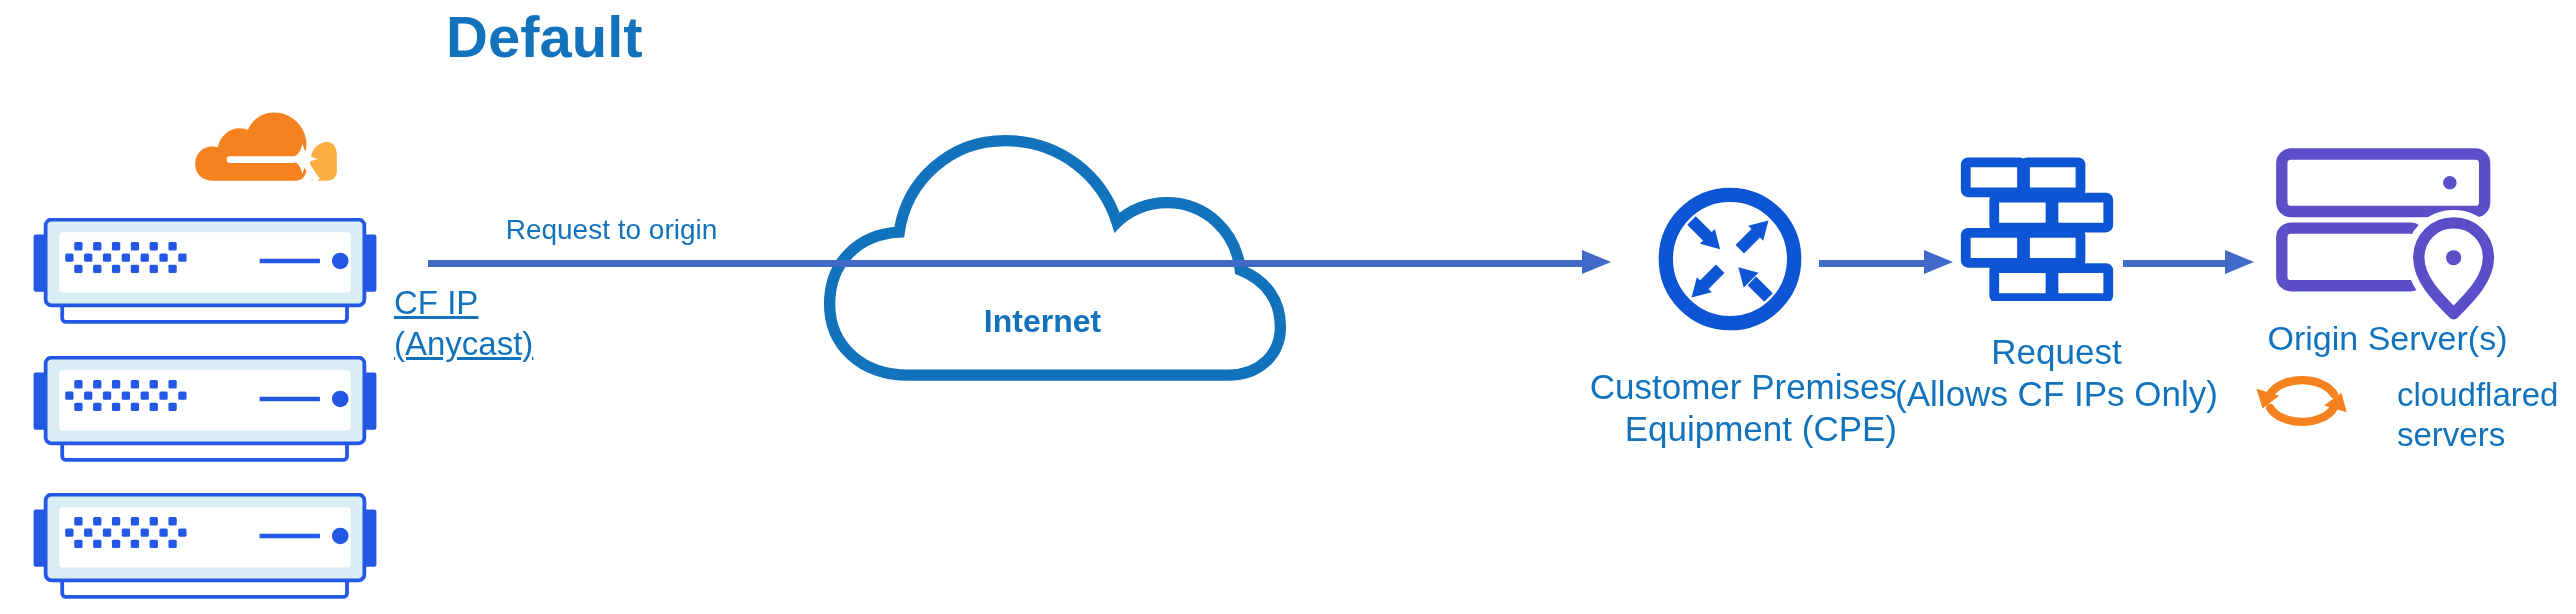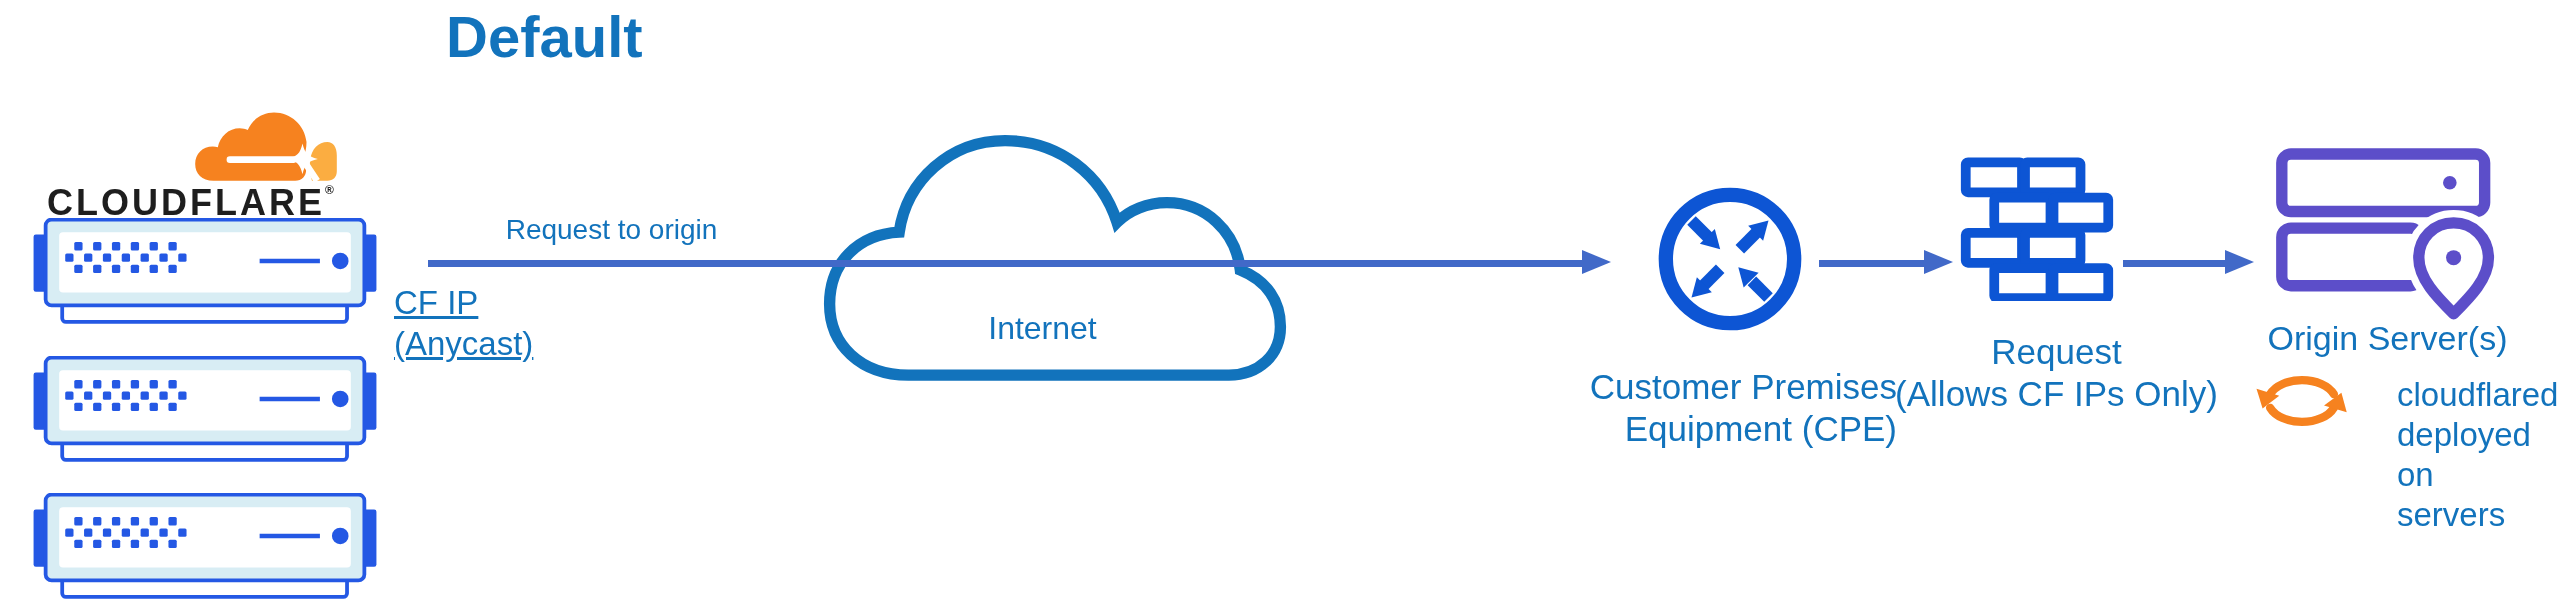--- a/index.html
+++ b/index.html
@@ -36,21 +36,21 @@
   }
   .line-main{left:428px;top:260px;width:1156px;}
   .head-main{left:1582px;top:250px;}
   .line-2{left:1819px;top:260px;width:106px;}
   .head-2{left:1924px;top:250px;}
   .line-3{left:2123px;top:260px;width:103px;}
   .head-3{left:2225px;top:250px;}
   
   .request-label{left:460px;top:214px;width:303px;text-align:center;font-size:28px;z-index:4;}
   .cfip-label{left:394px;top:282px;font-size:33px;line-height:41px;z-index:4;text-decoration:underline;}
-  .internet-label{left:910px;top:310px;width:265px;text-align:center;font-size:32px;z-index:4;}
+  .internet-label{left:910px;top:303px;width:265px;text-align:center;font-size:32px;z-index:4;font-weight:bold;}
   .cpe-label{left:1556px;top:366px;width:341px;text-align:right;font-size:35px;line-height:42px;}
   .fw-label{left:1888px;top:331px;width:337px;text-align:center;font-size:35px;line-height:42px;}
   .origin-label{left:2236px;top:319px;width:303px;text-align:center;font-size:34px;}
   .origin-note{left:2355px;top:375px;font-size:33px;line-height:40px;margin-left:42px;}
   
   .cloud-icon{left:816px;top:101px;width:475px;height:288px;z-index:1;}
   .cloud-path{fill:#fff;stroke:var(--label-blue);stroke-width:15;}
   .cpe-icon{left:1653px;top:182px;width:154px;height:154px;}
   .cpe-ring{fill:#fff;stroke:var(--icon-blue);stroke-width:19;}
   .cpe-arrow{stroke:var(--icon-blue);stroke-width:16;}
@@ -74,21 +74,20 @@
 
   <div class="abs title">Default</div>
 
   <svg class="abs logo-cloud" viewBox="0 0 200 100" aria-hidden="true">
     <path class="cf-dark" d="M 28,97 C 12,97 3,87 3,74 C 3,60 13,50 27,50 C 29.5,50 32,50.3 34,51 C 37,36 49,25 64,25 C 68,25 72,26 75,27.5 C 81,13 95,3.5 111,3.5 C 134,3.5 153,21 155.5,44 C 155.5,52 154,59 151,65 C 153.5,70 155,76 155,82 C 155,91 149,97 140,97 Z"></path>
     <path class="cf-light" d="M 163,97 C 160,89 159,78 160.5,69 C 162.5,53 172,44 184,44 C 192,44 197,51 197,62 L 197,84 C 197,92 192,97 184,97 Z"></path>
     <rect x="46" y="63.5" width="96" height="9" rx="4.5" fill="#fff"></rect>
     <path fill="#fff" d="M 150,46 C 153.4,60 157,63.6 171,67 C 157,70.4 153.4,74 150,88 C 146.6,74 143,70.4 129,67 C 143,63.6 146.6,60 150,46 Z"></path>
     <path d="M 150,67 L 170,97" stroke="#fff" stroke-width="9" fill="none"></path>
   </svg>
-  <div class="abs wordmark"><span>CLOUDFLARE</span><sup>®</sup></div>
 
   <svg class="abs server server-1" viewBox="0 0 455 142" aria-hidden="true">
     <rect x="0" y="22" width="18" height="76" rx="3" class="sb"></rect>
     <rect x="437" y="22" width="18" height="76" rx="3" class="sb"></rect>
     <rect x="38" y="112" width="378" height="26" rx="5" class="sv-tray"></rect>
     <rect x="16" y="2" width="423" height="114" rx="8" class="sv-body"></rect>
     <rect x="34" y="19" width="387" height="80" rx="5" fill="#fff"></rect>
     <g class="sb">
       <rect x="54" y="32" width="11" height="11" rx="2"></rect>
         <rect x="79" y="32" width="11" height="11" rx="2"></rect>
@@ -234,18 +233,17 @@
   <div class="abs lbl origin-label">Origin Server(s)</div>
 
   <svg class="abs refresh-icon" viewBox="0 0 124 84" aria-hidden="true">
     <path d="M104,33 A45,29 0 0 0 20,33" class="ref-arc"></path>
     <polygon points="10,52 2,26 32,35" class="ref-tip"></polygon>
     <path d="M20,51 A45,29 0 0 0 104,51" class="ref-arc"></path>
     <polygon points="114,31 121,57 91,48" class="ref-tip"></polygon>
   </svg>
   <div class="abs lbl origin-note">
     <div>cloudflared</div>
-    <div>deployed on</div>
     <div>servers</div>
   </div>
 
 </div>
 
 
 </body></html>

